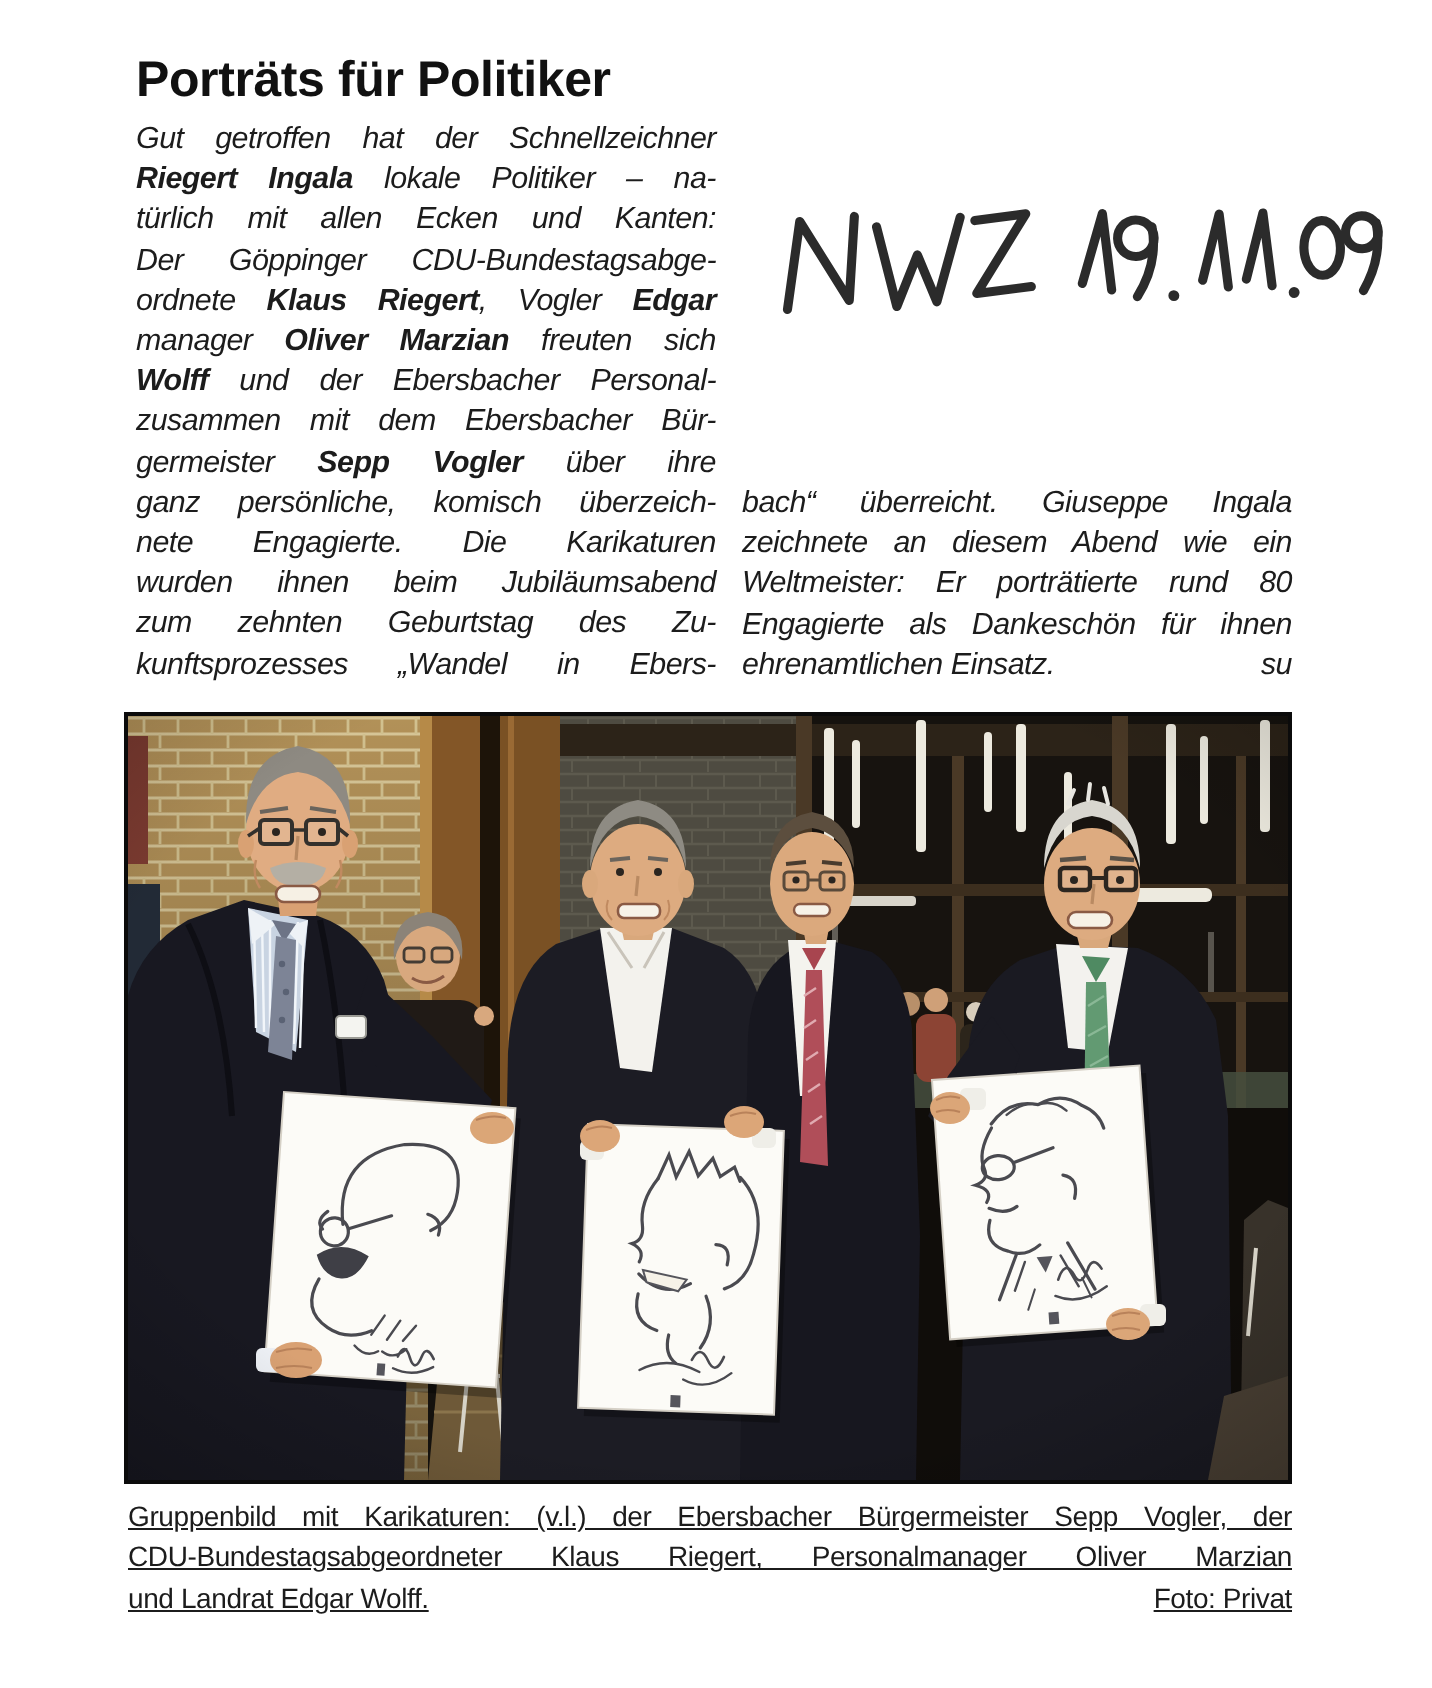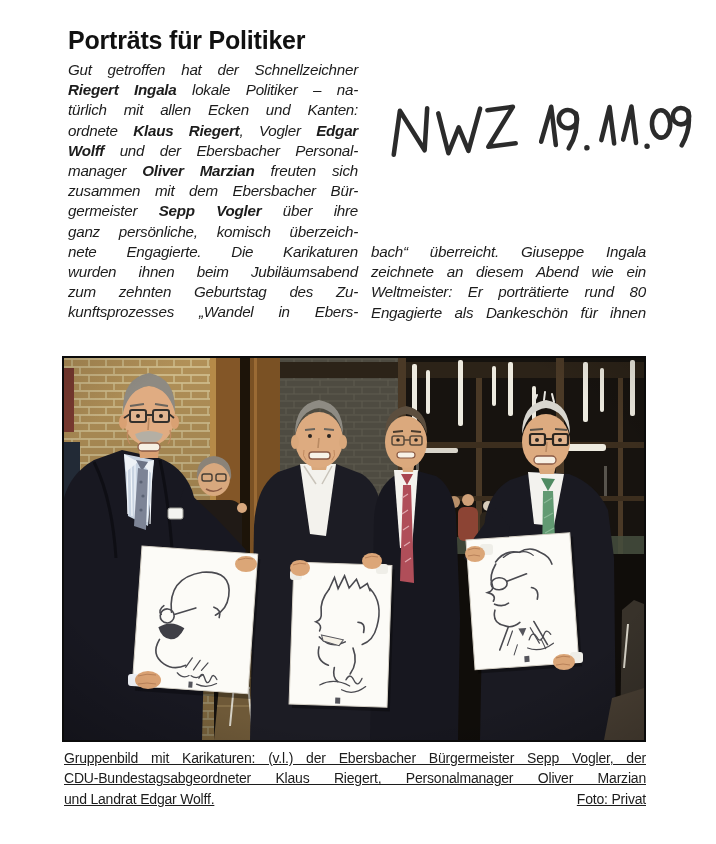--- a/index.html
+++ b/index.html
@@ -59,38 +59,43 @@
       <circle cx="326" cy="28" r="9"></circle>
       <path d="M334,23 Q337,42 326,60"></path>
     </g>
   </svg>
 
   <div class="cols">
     <div class="col-left">
         <div class="tline"><span>Gut getroffen hat der Schnellzeichner</span></div>
         <div class="tline"><span class="b">Riegert Ingala</span><span> lokale Politiker – na-</span></div>
         <div class="tline"><span>türlich mit allen Ecken und Kanten:</span></div>
+        <div class="tline"><span>Der Göppinger CDU-Bundestagsabge-</span></div>
         <div class="tline"><span>ordnete </span><span class="b">Klaus Riegert</span><span>, Vogler </span><span class="b">Edgar</span></div>
+        <div class="tline"><span>manager </span><span class="b">Oliver Marzian</span><span> freuten sich</span></div>
         <div class="tline"><span class="b">Wolff</span><span> und der Ebersbacher Personal-</span></div>
-        <div class="tline"><span>manager </span><span class="b">Oliver Marzian</span><span> freuten sich</span></div>
         <div class="tline"><span>zusammen mit dem Ebersbacher Bür-</span></div>
         <div class="tline"><span>germeister </span><span class="b">Sepp Vogler</span><span> über ihre</span></div>
         <div class="tline"><span>ganz persönliche, komisch überzeich-</span></div>
         <div class="tline"><span>nete Engagierte. Die Karikaturen</span></div>
         <div class="tline"><span>wurden ihnen beim Jubiläumsabend</span></div>
         <div class="tline"><span>zum zehnten Geburtstag des Zu-</span></div>
         <div class="tline"><span>kunftsprozesses „Wandel in Ebers-</span></div>
       </div>
     <div class="col-right">
       <div>
           <div class="tline"><span>bach“ überreicht. Giuseppe Ingala</span></div>
           <div class="tline"><span>zeichnete an diesem Abend wie ein</span></div>
           <div class="tline"><span>Weltmeister: Er porträtierte rund 80</span></div>
           <div class="tline"><span>Engagierte als Dankeschön für ihnen</span></div>
         </div>
+      <div class="line-flex">
+        <span>ehrenamtlichen Einsatz.</span>
+        <span>su</span>
+      </div>
     </div>
   </div>
 
   <div class="photo-frame">
     <svg width="580" height="382" viewBox="0 0 580 382" role="img" aria-label="Gruppenbild: vier Männer in Anzügen halten Karikatur-Zeichnungen in einem Foyer">
       <defs>
         <pattern id="brick" width="34" height="16" patternUnits="userSpaceOnUse">
           <rect width="34" height="16" fill="#b29158"></rect>
           <path d="M0,1 H34 M0,9 H34" stroke="#d7c697" stroke-width="1.6"></path>
           <path d="M8,1 V9 M25,1 V9 M16,9 V17" stroke="#d2c18f" stroke-width="1.4"></path>

